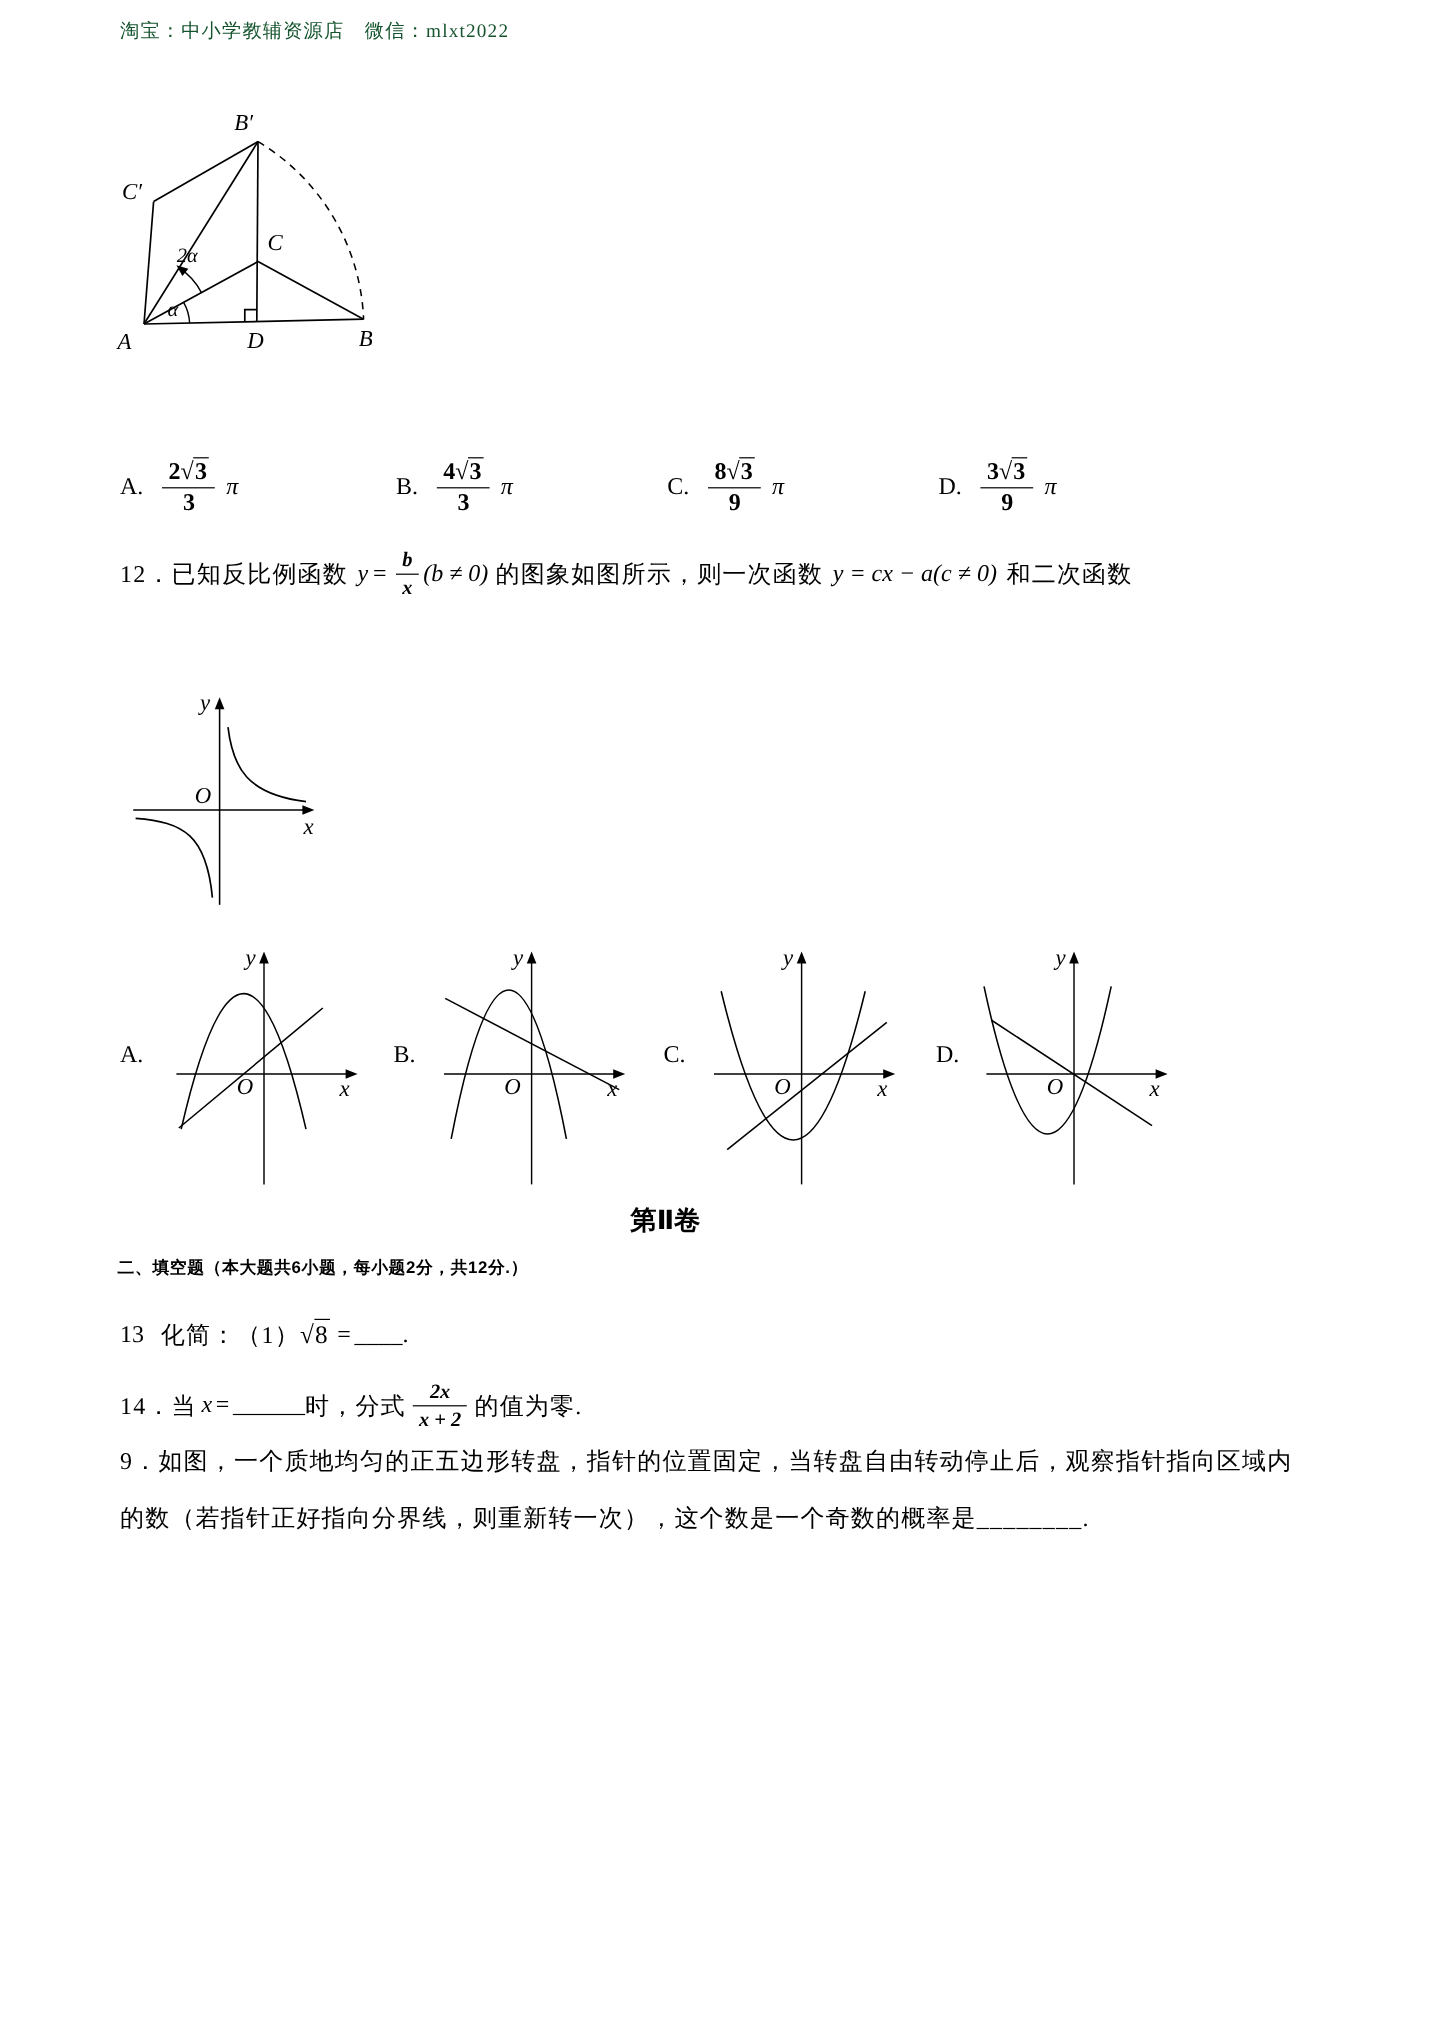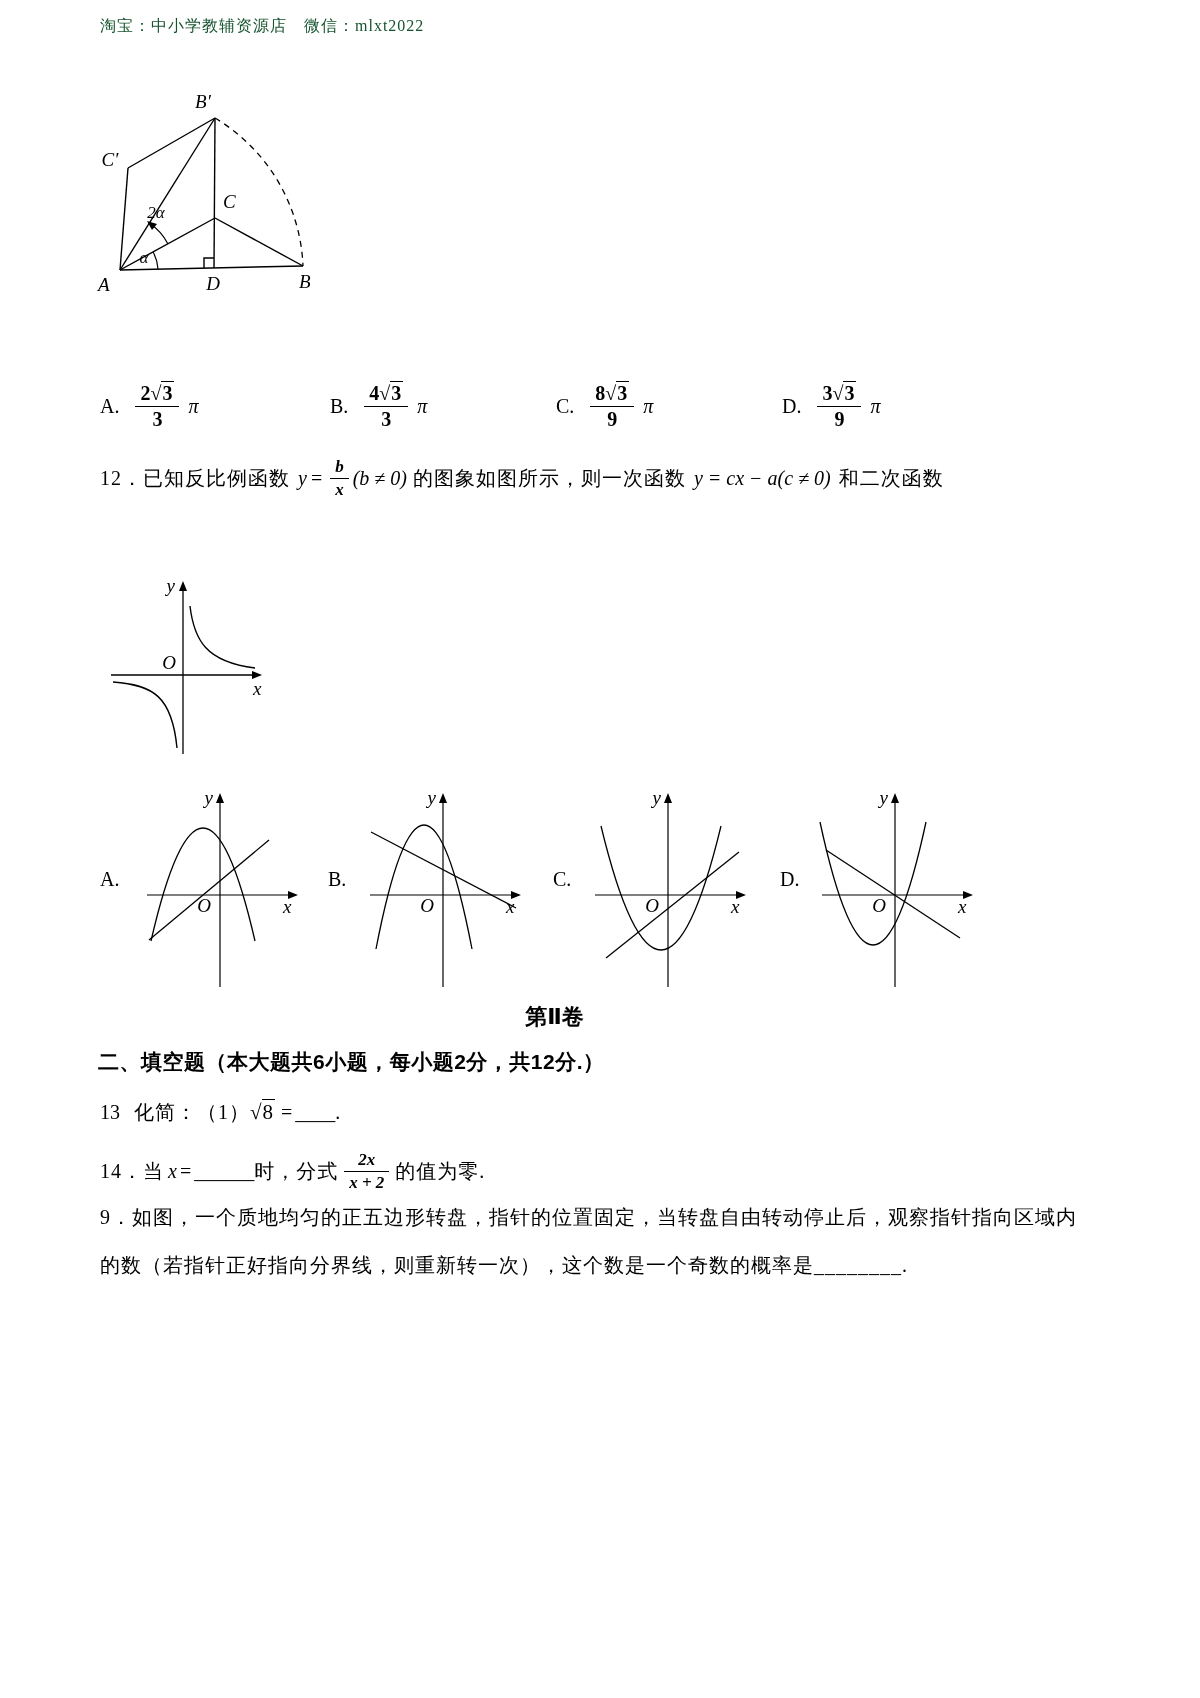--- a/index.html
+++ b/index.html
@@ -33,21 +33,21 @@
   .q11-option .pi { font-style:italic; margin-left:5px; }
 
   .flexline { display:flex; align-items:center; font-size:20px; white-space:nowrap; }
 
   .volume-title {
     position:absolute; left:0; top:1002px; width:1109px; text-align:center;
     font-family:"Liberation Sans","DejaVu Sans",sans-serif; font-weight:bold; font-size:22px;
   }
   .section-heading {
     position:absolute; left:98px; top:1048px;
-    font-family:"Liberation Sans","DejaVu Sans",sans-serif; font-weight:bold; font-size:21px; letter-spacing:0.5px;
+    font-family:"Liberation Sans","DejaVu Sans",sans-serif; font-weight:bold; font-size:14px; letter-spacing:0.5px;
   }
   .q-text { font-size:20px; }
   svg { overflow:visible; }
   svg text { font-family:"Liberation Serif","DejaVu Serif",serif; }
   .svg-var { font-style:italic; font-size:19px; }
   .svg-var-s { font-style:italic; font-size:17px; }
 </style>
 </head>
 <body>
 

